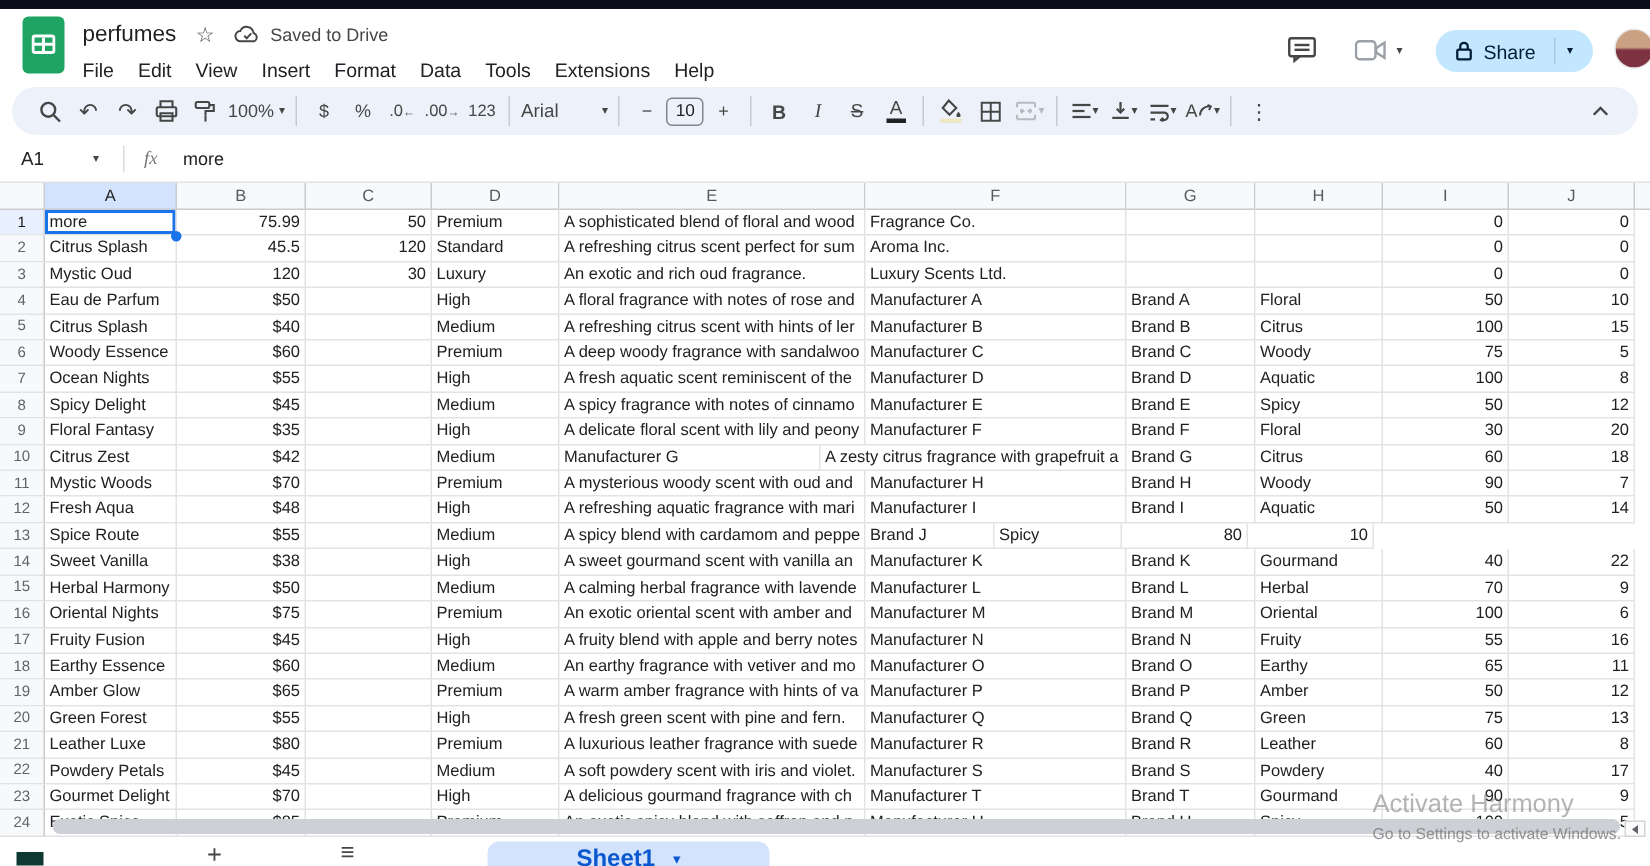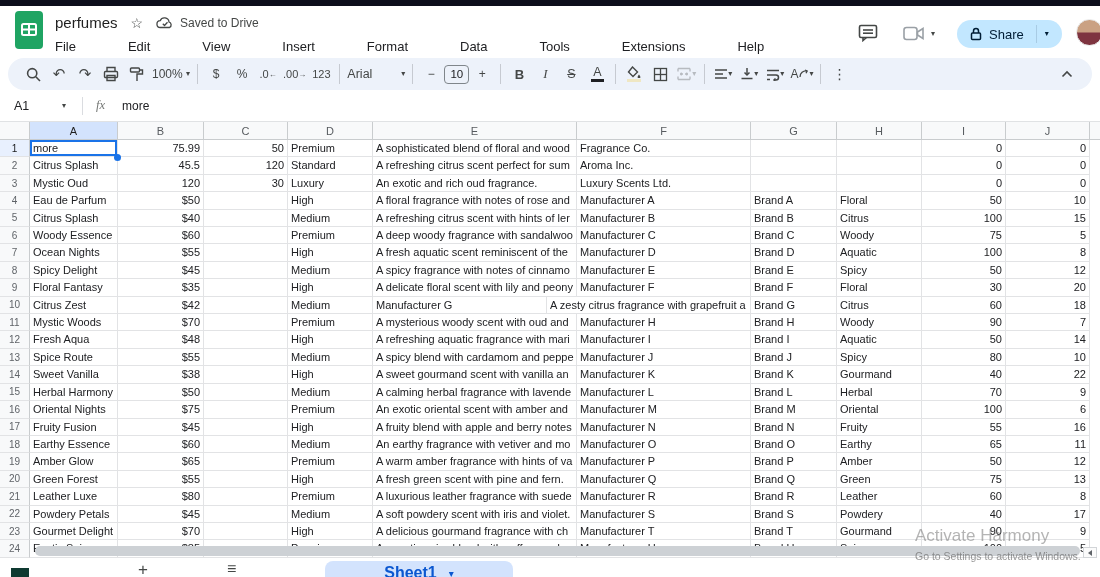--- a/index.html
+++ b/index.html
@@ -10,21 +10,21 @@
   #topstrip { position:absolute; top:0; left:0; width:1100px; height:6px; background:#0d0e1c; }
 
   
   #header { position:absolute; top:6px; left:0; width:1100px; height:50px; background:#fff; }
   #logo { position:absolute; left:15px; top:5px; width:28px; height:38px; background:#1fa463;
           border-radius:4px; display:flex; align-items:center; justify-content:center; }
   #title-row { position:absolute; left:55px; top:8px; display:flex; align-items:center; gap:13px; }
   #doc-title { font-size:15px; color:#1f1f1f; }
   .star { font-size:14px; color:#444746; }
   #saved-chip { display:flex; align-items:center; gap:6px; color:#444746; font-size:12px; }
-  #menubar { position:absolute; left:47px; top:31px; display:flex;gap:36px; }
+  #menubar { position:absolute; left:47px; top:31px; display:flex; }
   .menu-item { font-size:13px; color:#202124; padding:2px 8px; border-radius:4px; }
 
   .hdr-icon { color:#444746; }
   #comment-btn { position:absolute; left:858px; top:18px; }
   #meet-btn { position:absolute; left:903px; top:20px; display:flex; align-items:center; gap:6px; color:#747775;}
   .caret { font-size:8px; color:#444746; line-height:1; }
   #share-btn { position:absolute; left:957px; top:14px; width:105px; height:28px; background:#c2e7ff;
     border-radius:14px; display:flex; align-items:center; padding-left:13px; color:#001d35; }
   #share-btn .lbl { font-size:13px; font-weight:500; margin-left:7px; }
   #share-div { width:1px; height:18px; background:#a8cbe4; margin-left:12px; }
@@ -468,21 +468,20 @@
       <div class="cell r" style="width: 84px;">50</div>
       <div class="cell r" style="width: 84px;">14</div>
     </div>
     <div class="drow">
       <div class="rowhead">13</div>
       <div class="cell" style="width: 88px;">Spice Route</div>
       <div class="cell r" style="width: 86px;">$55</div>
       <div class="cell r" style="width: 84px;"></div>
       <div class="cell" style="width: 85px;">Medium</div>
       <div class="cell" style="width: 204px;">A spicy blend with cardamom and peppe</div>
-      <div class="cell" style="width: 174px;">Manufacturer J</div>
       <div class="cell" style="width: 86px;">Brand J</div>
       <div class="cell" style="width: 85px;">Spicy</div>
       <div class="cell r" style="width: 84px;">80</div>
       <div class="cell r" style="width: 84px;">10</div>
     </div>
     <div class="drow">
       <div class="rowhead">14</div>
       <div class="cell" style="width: 88px;">Sweet Vanilla</div>
       <div class="cell r" style="width: 86px;">$38</div>
       <div class="cell r" style="width: 84px;"></div>

